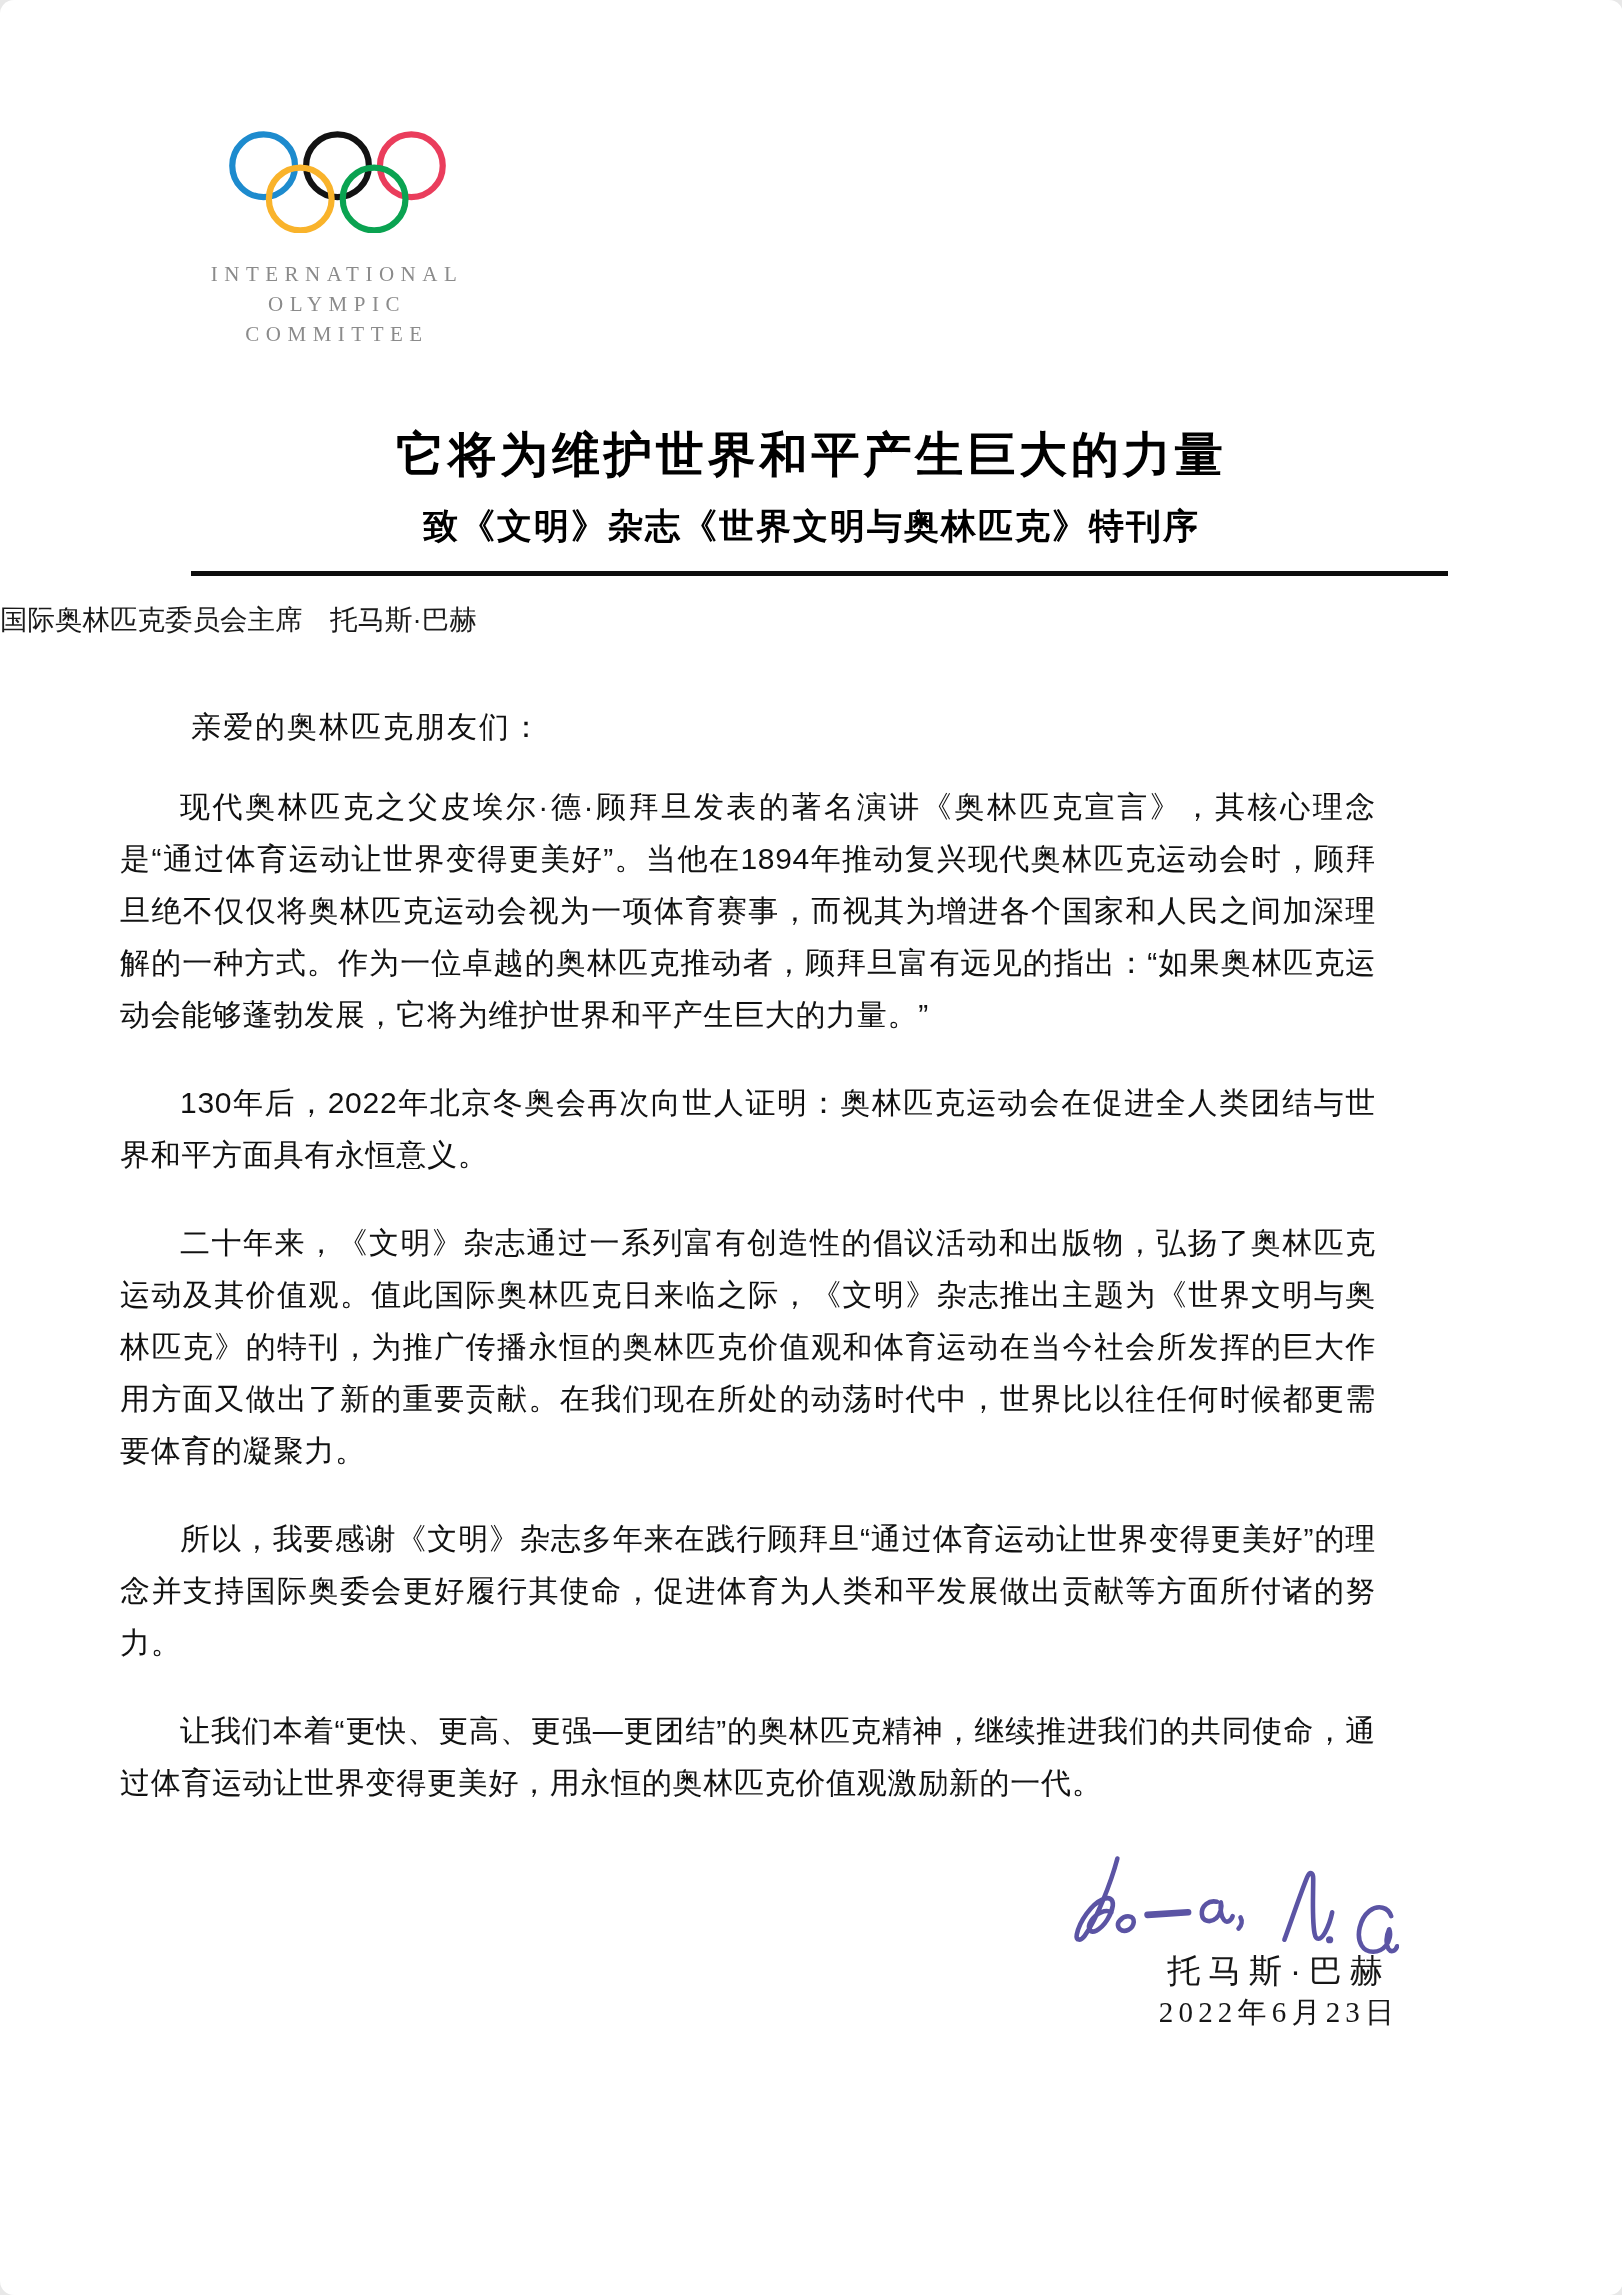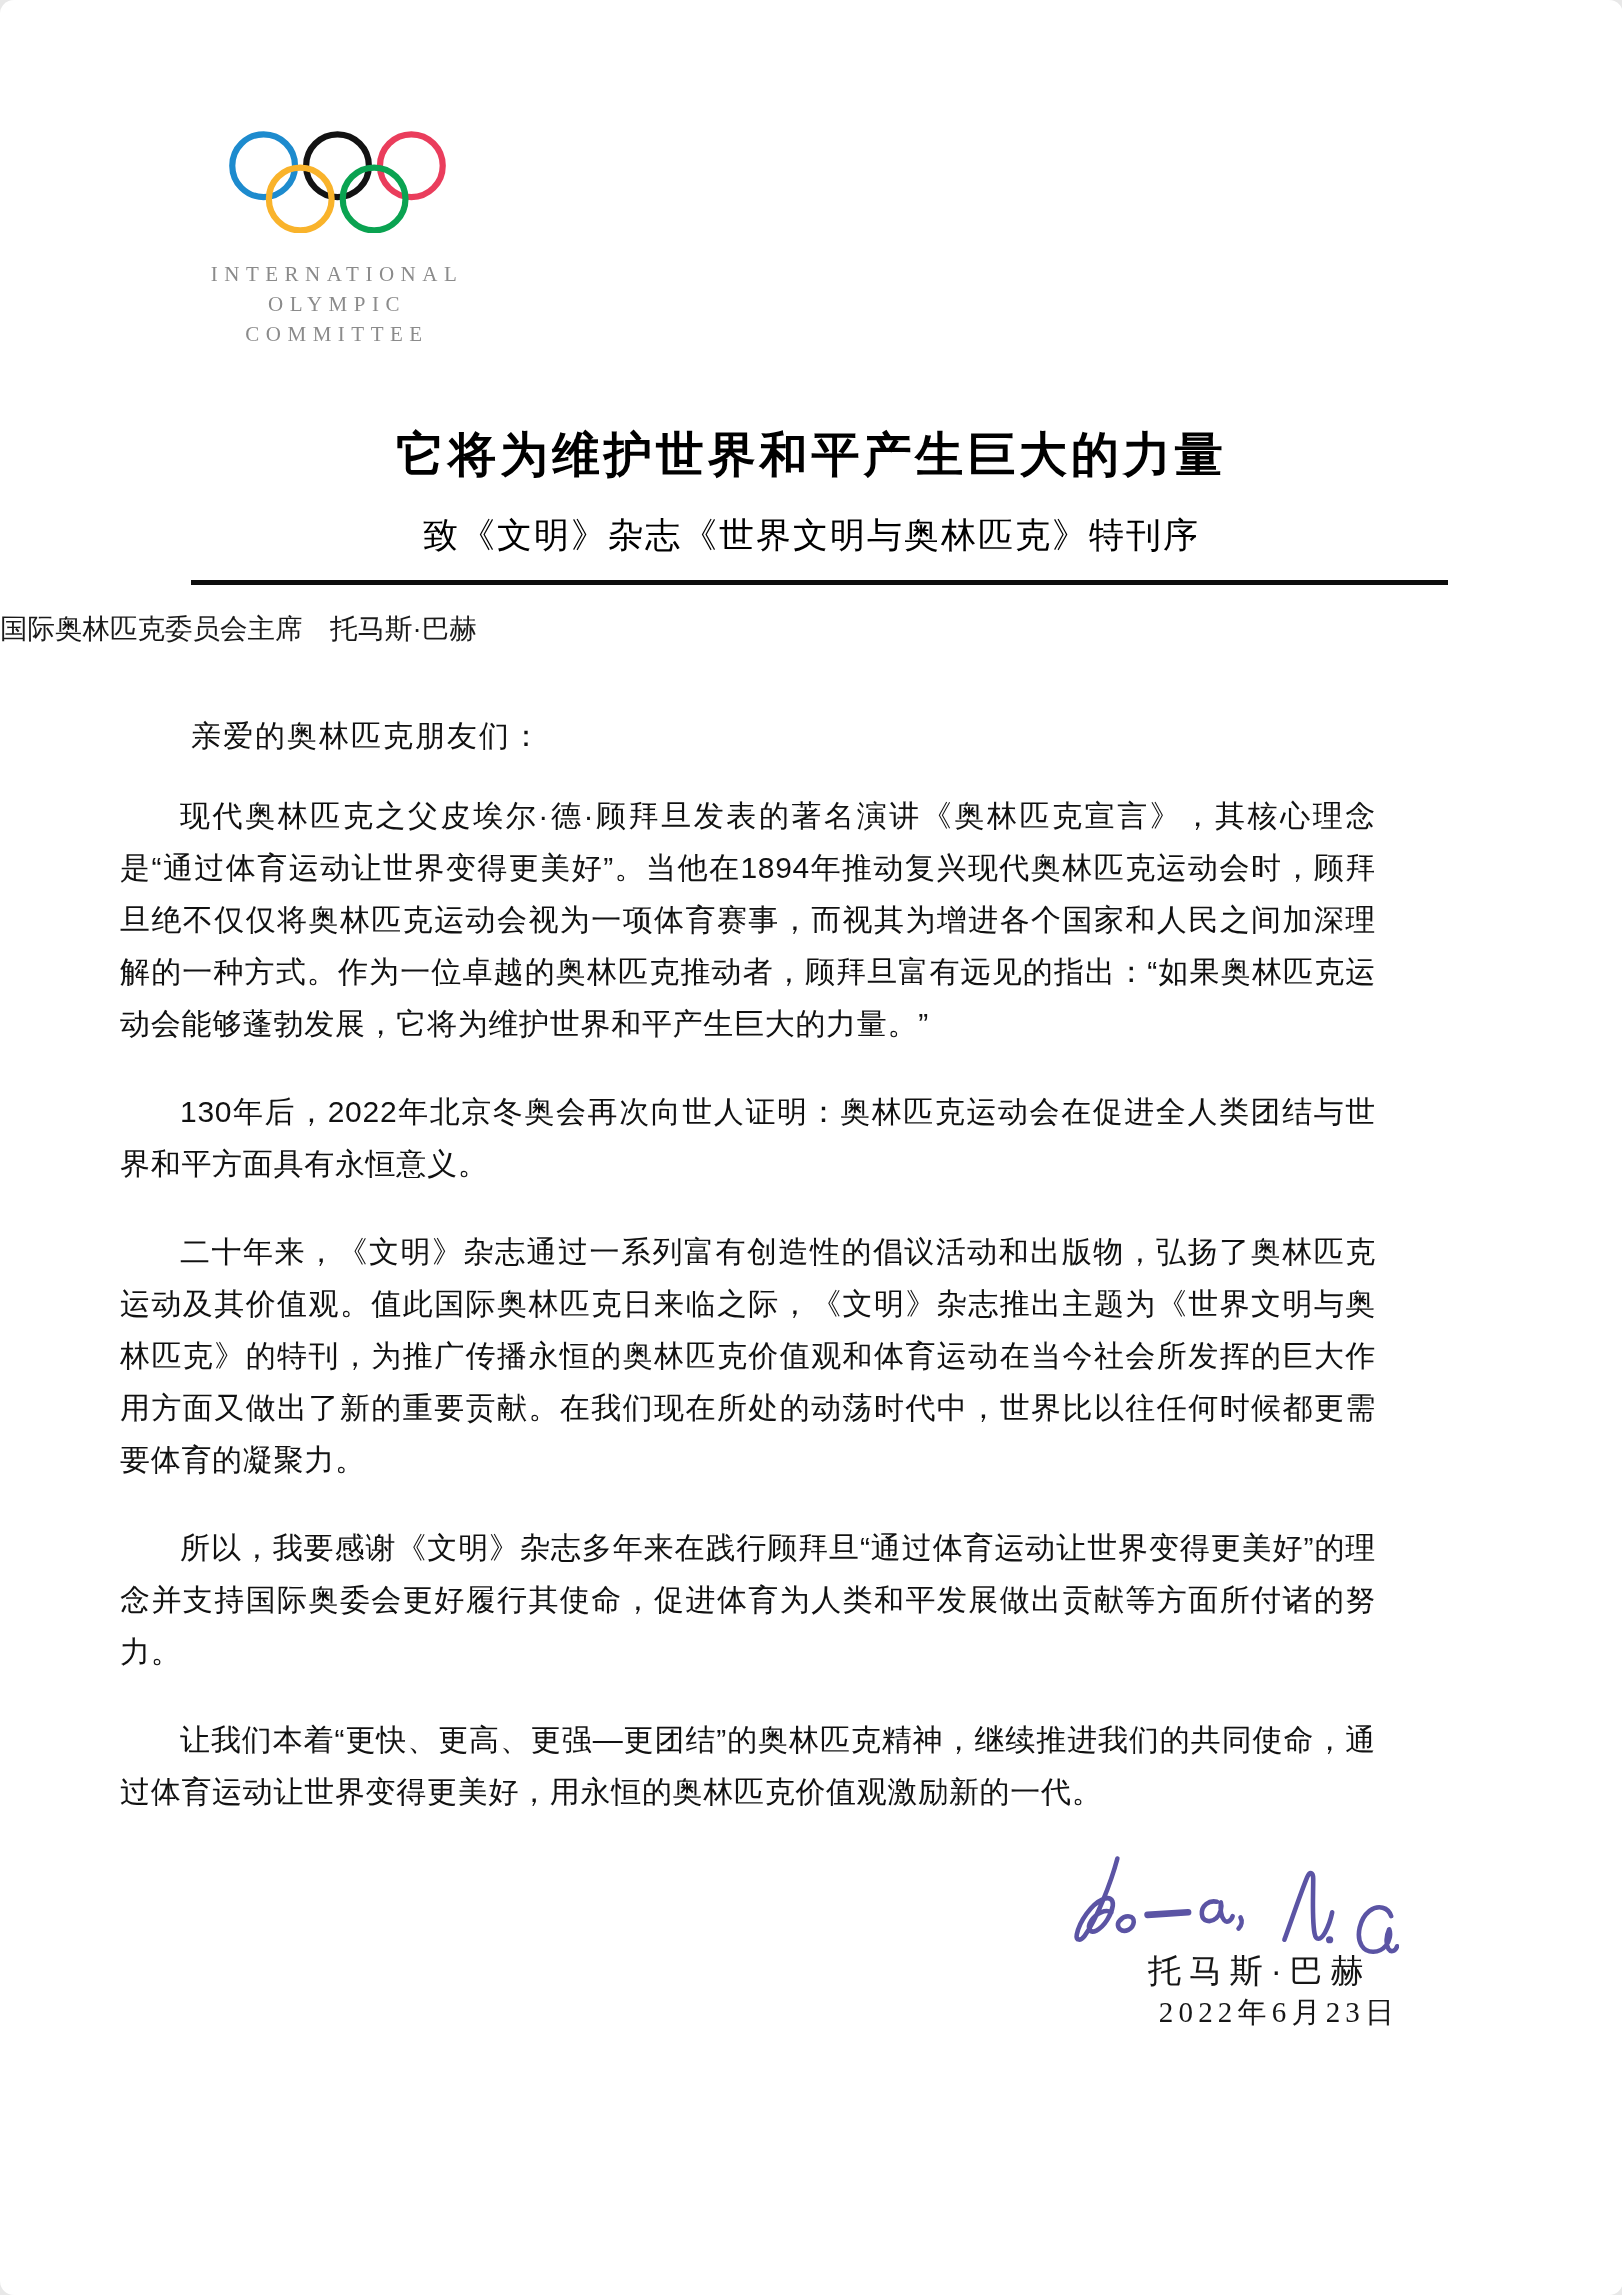--- a/index.html
+++ b/index.html
@@ -25,43 +25,44 @@
   }
 
   
   .title {
     margin-top:76px; text-align:center;
     font-family:"Liberation Serif","DejaVu Serif",serif;
     font-size:48px; line-height:60px; font-weight:700; letter-spacing:3.9px;
     color:#000000;
   }
   .subtitle {
-    margin-top:29px; text-align:center;
+    margin-top:20px; text-align:center;
     font-family:"Liberation Serif","DejaVu Serif",serif;
-    font-size:35px; line-height:44px; font-weight:400; letter-spacing:2px;
+    font-size:35px; line-height:44px; font-weight:700; letter-spacing:2px;
     color:#000000;
   }
   .divider { margin:22px 0 0 191px; width:1257px; height:4.6px; background:#0d0d0d; }
   .byline { margin-top:25.5px; text-align:left; font-size:27.5px; line-height:37px; color:#1a1a1a; }
 
   
   .salutation { margin:69px 0 0 191px; font-size:30px; line-height:39px; letter-spacing:2px; }
   .body-text { margin-left:120px; width:1256px; }
   .body-text p {
     margin:36px 0 0 0;
     font-size:30px; line-height:52px; letter-spacing:0.7px;
     text-align:justify; text-justify:inter-ideograph;
     text-indent:2em;
   }
   .body-text p:first-child { margin-top:35px; }
 
   
   .sig-svg { position:absolute; left:1065px; top:1844px; width:334px; height:126px; }
   .sig-name {
     position:absolute; left:1148px; top:1950px; width:262px;
+    text-align:center;
     font-family:Liberation Sans, sans-serif;
     font-size:33px; line-height:42px; letter-spacing:7.9px;
     color:#161616;
   }
   .sig-date {
     position:absolute; left:1148px; top:1993px; width:262px;
     text-align:center;
     font-family:"Liberation Serif","DejaVu Serif",serif;
     font-size:29px; line-height:38px; letter-spacing:5.2px;
     color:#161616;

